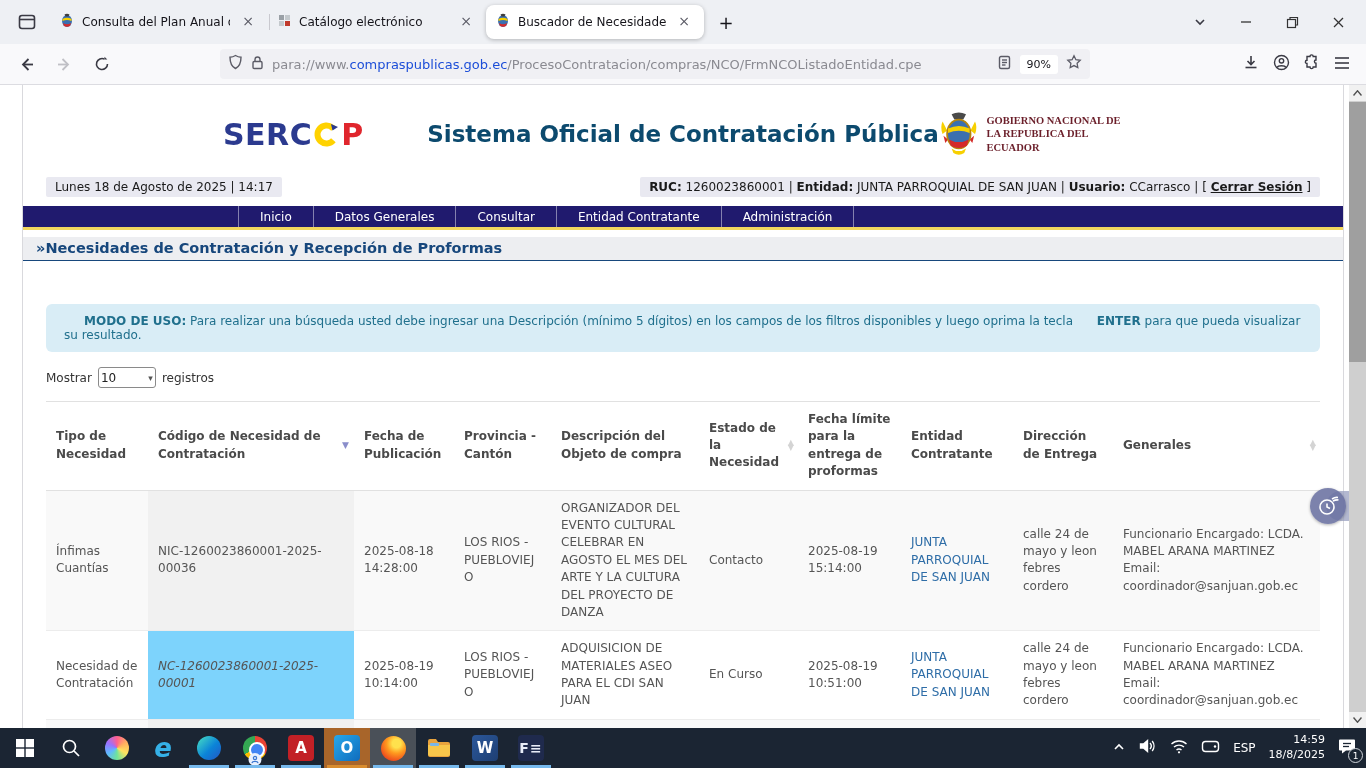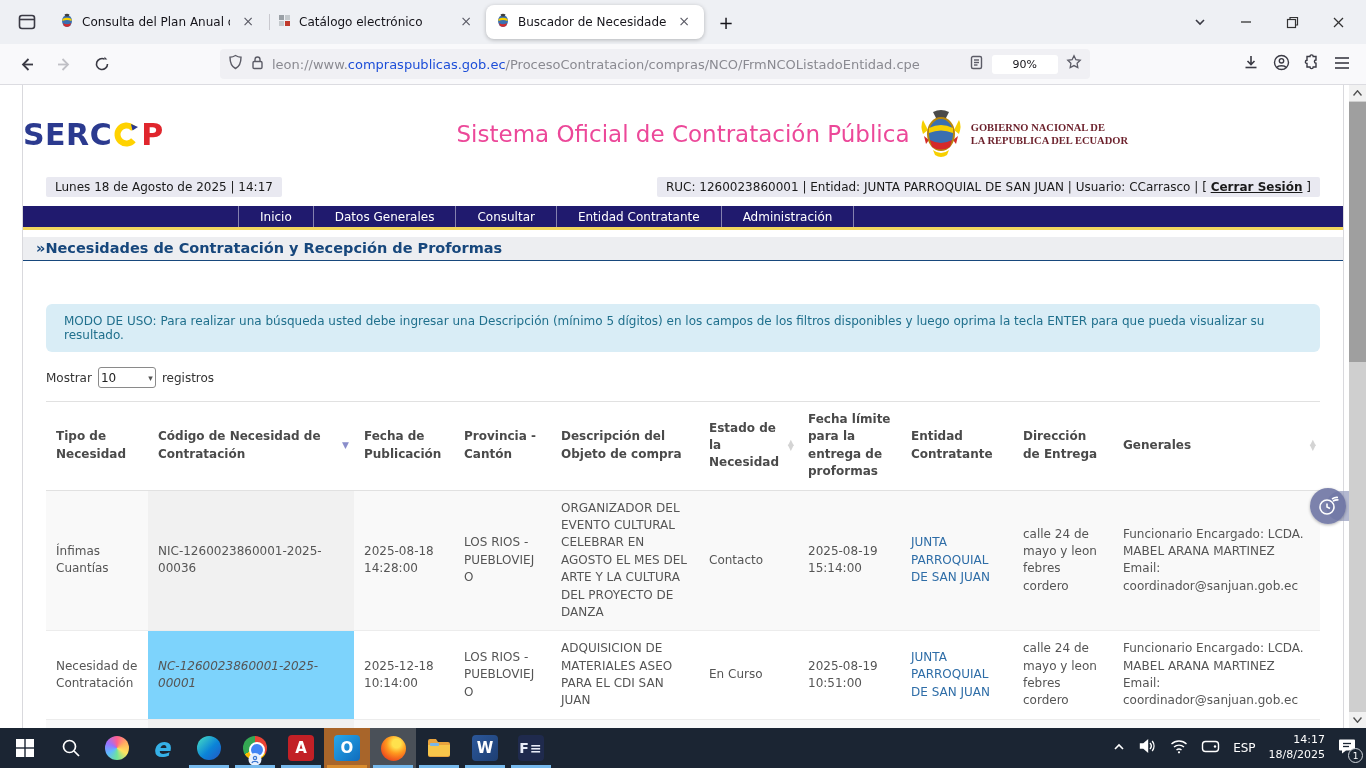--- a/index.html
+++ b/index.html
@@ -16,49 +16,49 @@
   .tab:not(.active)::after { content:""; position:absolute; right:-2px; top:9px; height:16px; width:1px; background:#c9c9cf; }
   .tab-close { color:#5b5b66; font-size:14px; width:20px; height:20px; line-height:19px; text-align:center; border-radius:4px; }
   .newtab { width:28px; height:28px; margin-left:8px; font-size:18px; color:#15141a; display:flex; align-items:center; justify-content:center; border-radius:4px; }
   .tabbar-right { margin-left:auto; display:flex; align-items:center; gap:6px; }
   .winbtn { width:40px; height:34px; display:flex; align-items:center; justify-content:center; color:#333; }
   .toolbar { height:41px; background:#f9f9fb; border-bottom:1px solid #dcdce1; display:flex; align-items:center; padding:0 10px; gap:6px; flex:0 0 auto; }
   .navbtn { width:32px; height:30px; display:flex; align-items:center; justify-content:center; border-radius:4px; }
   .urlbar { flex:0 1 870px; margin-left:96px; height:30px; background:#f0f0f4; border-radius:4px; display:flex; align-items:center; padding:0 8px; gap:8px; }
   .urltext { flex:1; font-size:13px; color:#8a8a91; white-space:nowrap; overflow:hidden; }
   .urltext .domain { color:#1d4ed8; }
-  .zoomchip { background:#fff; border-radius:3px; font-size:11px; color:#15141a; padding:3px 21px; }
+  .zoomchip { background:#fff; border-radius:3px; font-size:11px; color:#15141a; padding:3px 7px; }
   .toolbar-right { margin-left:auto; display:flex; align-items:center; gap:14px; padding-right:6px; }
 
   
   .viewport { height:643px; position:relative; background:#fff; overflow:hidden; flex:0 0 auto; }
   .page { position:absolute; left:22px; right:22px; top:0; bottom:0; border-left:1px solid #d9d9dd; border-right:1px solid #d9d9dd; overflow:hidden; background:#fff; }
 
   .page-header { display:grid; grid-template-columns:1fr auto 1fr; align-items:center; padding:16px 0 10px 0; height:92px; }
-  .sercop { display:flex; align-items:center; font-size:30px; font-weight:800; letter-spacing:.5px; color:#2b3a8f; }
+  .sercop { margin-left:200px; display:flex; align-items:center; font-size:30px; font-weight:800; letter-spacing:.5px; color:#2b3a8f; }
   .sercop .p { color:#e0262d; }
   .sercop svg { margin:0 1px; }
-  .site-title { font-size:23px; font-weight:normal; color:#ec4899; text-align:center; }
+  .site-title { font-size:23px; font-weight:bold; color:#0c4a6e; text-align:center; }
   .gov { justify-self:end; margin-right:215px; display:flex; align-items:center; gap:8px; }
   .gov-text { font-family:"Liberation Serif","DejaVu Serif",serif; font-size:10.5px; font-weight:bold; color:#6b1f2a; line-height:1.25; }
 
   .status-row { display:flex; justify-content:space-between; align-items:flex-start; padding:0 23px;gap:16px; }
   .pill { background:#e9e9f1; font-size:12px; color:#1a1a1a; padding:3px 9px; border-radius:2px; white-space:nowrap; }
-  .pill b { font-weight:normal; }
+  .pill b { font-weight:bold; }
   .logout { font-weight:bold; text-decoration:underline; color:#1a1a1a; cursor:pointer; }
 
   .mainnav { margin-top:9px; background:#201a6e; height:21px; display:flex; align-items:stretch; padding-left:215px; }
   .mainnav .item { color:#fff; font-size:12px; display:flex; align-items:center; padding:0 21px; border-right:1px solid rgba(255,255,255,.45); white-space:nowrap; cursor:pointer; }
   .mainnav .item:first-child { border-left:1px solid rgba(255,255,255,.45); }
   .goldbar { height:3px; background:#f2d75e; }
 
   .page-titlebar { margin-top:7px; background:#edeef1; border-bottom:1px solid #17477c; padding:3px 10px 4px 13px; font-size:14.5px; font-weight:bold; color:#17477c; }
 
   .infobox { margin:43px 23px 0 23px; background:#d9edf6; border-radius:6px; padding:10px 18px; font-size:12px; color:#20708d; }
-  .infobox b { font-weight:normal; }
+  .infobox b { font-weight:bold;margin-left:20px; }
 
   .controls { margin:15px 23px 0 23px; display:flex; justify-content:space-between; align-items:center; font-size:12px; color:#333; }
   .controls .left { display:flex; align-items:center; gap:6px; }
   .pselect { width:58px; height:21px; border:1px solid #8a8a8a; border-radius:3px; background:#fff; display:flex; align-items:center; justify-content:space-between; padding:0 2px; font-size:12px; color:#222; cursor:pointer; }
   .controls .right { display:flex; align-items:center; gap:6px; }
   .filter-input { width:152px; height:26px; border:1px solid #a3a3a3; border-radius:3px; background:#fff; font-size:12px; padding:0 6px; }
 
   table.grid { width:calc(100% - 46px); margin:13px 23px 0 23px; border-collapse:collapse; table-layout:fixed; font-size:12px; }
   .grid th { text-align:left; vertical-align:middle; font-weight:bold; color:#4a4a4a; padding:9px 10px; border-top:1px solid #e1e1e1; border-bottom:1px solid #e1e1e1; line-height:1.45; position:relative; }
   .grid td { vertical-align:middle; color:#555; padding:9px 10px; border-top:1px solid #ececec; line-height:1.45; word-wrap:break-word; }
@@ -211,21 +211,21 @@
         <svg width="15" height="16" viewBox="0 0 15 16" fill="none" stroke="#5b5b66" stroke-width="1.4">
             <path d="M7.5 1.5 C9.5 2.8 11.5 3.2 13 3.2 C13 8.5 11.5 12.5 7.5 14.5 C3.5 12.5 2 8.5 2 3.2 C3.5 3.2 5.5 2.8 7.5 1.5 Z"></path>
           </svg>
       </span>
       <span>
         <svg width="13" height="15" viewBox="0 0 13 15" fill="none" stroke="#5b5b66" stroke-width="1.4">
             <rect x="2" y="6.5" width="9" height="7" rx="1.2"></rect>
             <path d="M4 6.5 V4.5 A2.5 2.5 0 0 1 9 4.5 V6.5"></path>
           </svg>
       </span>
-      <span class="urltext"><span>leon://www.</span><span class="domain">compraspublicas.gob.ec</span><span>/ProcesoContratacion/compras/NCO/FrmNCOListadoEntidad.cpe</span></span>
+      <span class="urltext"><span>para://www.</span><span class="domain">compraspublicas.gob.ec</span><span>/ProcesoContratacion/compras/NCO/FrmNCOListadoEntidad.cpe</span></span>
       <span>
         <svg width="15" height="15" viewBox="0 0 15 15" fill="none" stroke="#5b5b66" stroke-width="1.4">
             <rect x="2.5" y="1.5" width="10" height="12" rx="1.5"></rect>
             <line x1="5" y1="5" x2="10" y2="5"></line>
             <line x1="5" y1="7.5" x2="10" y2="7.5"></line>
             <line x1="5" y1="10" x2="8.5" y2="10"></line>
           </svg>
       </span>
       <span class="zoomchip">90%</span>
       <span>
@@ -382,21 +382,21 @@
             <td>ORGANIZADOR DEL EVENTO CULTURAL CELEBRAR EN AGOSTO EL MES DEL ARTE Y LA CULTURA DEL PROYECTO DE DANZA</td>
             <td>Contacto</td>
             <td>2025-08-19 15:14:00</td>
             <td><span class="link">JUNTA PARROQUIAL DE SAN JUAN</span></td>
             <td>calle 24 de mayo y leon febres cordero</td>
             <td>Funcionario Encargado: LCDA. MABEL ARANA MARTINEZ Email: coordinador@sanjuan.gob.ec</td>
           </tr>
           <tr class="even">
             <td>Necesidad de Contratación</td>
             <td class="sorted">NC-1260023860001-2025-00001</td>
-            <td>2025-12-18 10:14:00</td>
+            <td>2025-08-19 10:14:00</td>
             <td>LOS RIOS - PUEBLOVIEJO</td>
             <td>ADQUISICION DE MATERIALES ASEO PARA EL CDI SAN JUAN</td>
             <td>En Curso</td>
             <td>2025-08-19 10:51:00</td>
             <td><span class="link">JUNTA PARROQUIAL DE SAN JUAN</span></td>
             <td>calle 24 de mayo y leon febres cordero</td>
             <td>Funcionario Encargado: LCDA. MABEL ARANA MARTINEZ Email: coordinador@sanjuan.gob.ec</td>
           </tr>
           <tr class="odd">
             <td>Ínfimas Cuantías</td>
@@ -526,21 +526,21 @@
           </svg>
       </span>
       <span>
         <svg width="19" height="15" viewBox="0 0 19 15" fill="none" stroke="#fff" stroke-width="1.4">
             <rect x="1.5" y="2.5" width="16" height="10" rx="3"></rect>
             <circle cx="14" cy="7.5" r="1.2" fill="#fff" stroke="none"></circle>
           </svg>
       </span>
       <span class="lang">ESP</span>
       <span class="clockbox">
-        <div>14:17</div>
+        <div>14:59</div>
         <div>18/8/2025</div>
       </span>
       <span class="notif">
         <svg width="18" height="16" viewBox="0 0 18 16">
             <path d="M2 1.5 h14 a1 1 0 0 1 1 1 v9 a1 1 0 0 1 -1 1 h-8 l-4 3 v-3 h-2 a1 1 0 0 1 -1 -1 v-9 a1 1 0 0 1 1 -1 Z" fill="#fff"></path>
             <line x1="5" y1="5.5" x2="13" y2="5.5" stroke="#1b2533" stroke-width="1.3"></line>
             <line x1="5" y1="8.5" x2="11" y2="8.5" stroke="#1b2533" stroke-width="1.3"></line>
           </svg>
         <span class="nbadge">1</span>
       </span>

